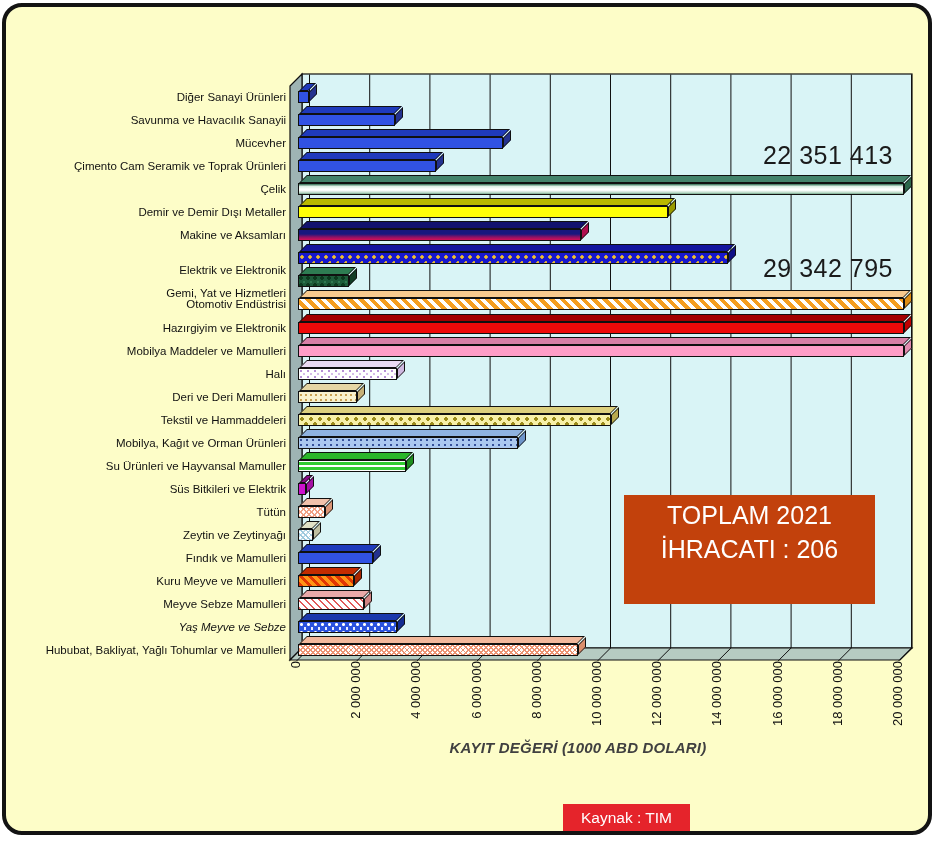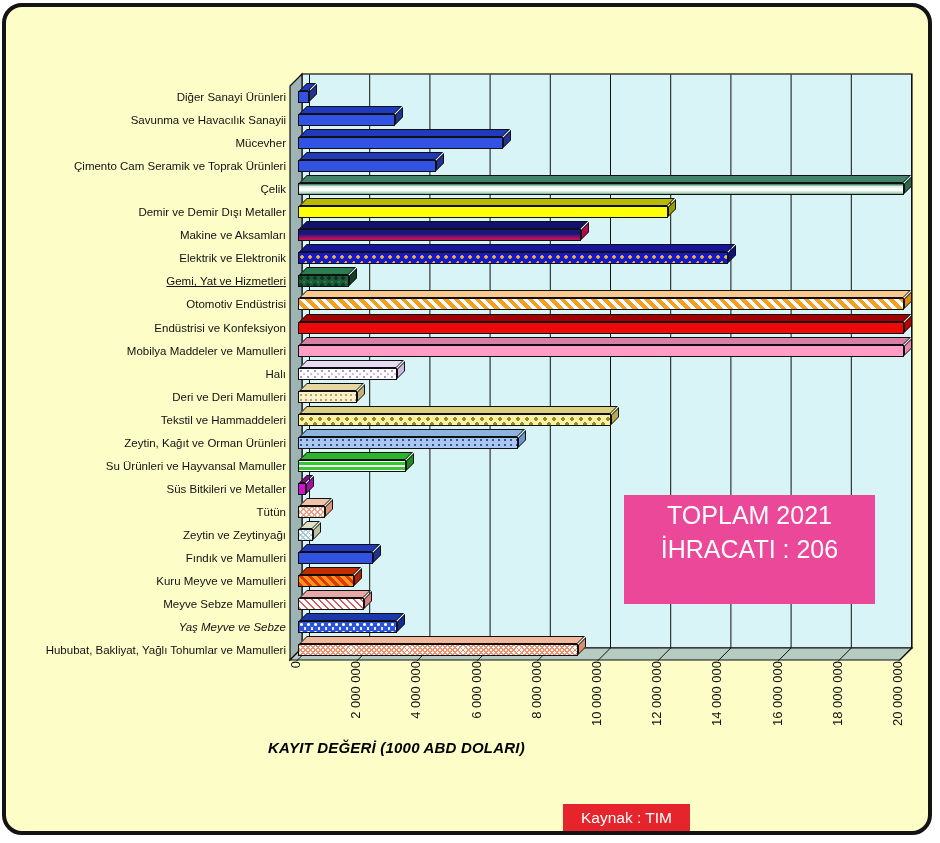--- a/index.html
+++ b/index.html
@@ -10,22 +10,22 @@
   #plot-svg{position:absolute;left:0;top:0;z-index:2;}
   #bars .bar{position:absolute;height:12px;border:1px solid #101010;box-sizing:border-box;z-index:5;}
   #bars .bar::before{content:"";position:absolute;left:4px;top:-9px;width:100%;height:8px;
       transform:skewX(-45deg);background:var(--top);border:1px solid #101010;box-sizing:border-box;}
   #bars .bar::after{content:"";position:absolute;right:-9px;top:-4px;width:8px;height:100%;
       transform:skewY(-45deg);background:var(--side);border:1px solid #101010;box-sizing:border-box;}
   .ylabel{position:absolute;left:18px;width:268px;height:14px;line-height:14px;text-align:right;
       font-size:11.5px;color:#111;white-space:nowrap;z-index:4;}
   .xtick{position:absolute;width:86px;height:15px;line-height:15px;text-align:right;font-size:13px;
       color:#111;transform:rotate(-90deg);transform-origin:100% 0;white-space:nowrap;z-index:4;}
-  #axis-title{position:absolute;left:268px;top:739px;width:620px;
-      font-size:15px;font-weight:bold;font-style:italic;color:#000000;z-index:4;letter-spacing:.2px;}
+  #axis-title{position:absolute;left:268px;top:739px;width:620px;text-align:center;
+      font-size:15px;font-weight:bold;font-style:italic;color:#404040;z-index:4;letter-spacing:.2px;}
   .ann{position:absolute;left:640px;width:253px;text-align:right;font-size:25px;color:#1A1A1A;
       white-space:nowrap;z-index:20;letter-spacing:.5px;}
   .ann-white{color:#FFFFFF;}
   #summary-box{position:absolute;left:624px;top:495px;width:251px;height:109px;z-index:25;
       text-align:center;padding-top:3px;box-sizing:border-box;}
   #summary-box div{font-size:25px;line-height:34px;}
   #source-box{position:absolute;left:563px;top:804px;width:127px;height:27px;line-height:27px;
       z-index:25;text-align:center;font-size:15.5px;}
   
   .s-blue{--top:#1F3ABC;--side:#24328F;background:#3152E3;}
@@ -115,31 +115,31 @@
   </svg>
 
   <div id="ylabels">
       <div class="ylabel" style="top: 90px;">Diğer Sanayi Ürünleri</div>
       <div class="ylabel" style="top: 113.05px;">Savunma ve Havacılık Sanayii</div>
       <div class="ylabel" style="top: 136.1px;">Mücevher</div>
       <div class="ylabel" style="top: 159.15px;">Çimento Cam Seramik ve Toprak Ürünleri</div>
       <div class="ylabel" style="top: 182.2px;">Çelik</div>
       <div class="ylabel" style="top: 205.25px;">Demir ve Demir Dışı Metaller</div>
       <div class="ylabel" style="top: 228.3px;">Makine ve Aksamları</div>
-      <div class="ylabel" style="top: 251px;">Elektrik ve Elektronik</div>
-      <div class="ylabel" style="top: 274px; text-decoration: underline;">Gemi, Yat ve Hizmetleri</div>
+      <div class="ylabel" style="top: 263px;">Elektrik ve Elektronik</div>
+      <div class="ylabel" style="top: 286px;">Gemi, Yat ve Hizmetleri</div>
       <div class="ylabel" style="top: 297.45px;">Otomotiv Endüstrisi</div>
-      <div class="ylabel" style="top: 320.5px;">Endüstrisi ve Konfeksiyon</div>
+      <div class="ylabel" style="top: 320.5px;">Hazırgiyim ve Elektronik</div>
       <div class="ylabel" style="top: 343.55px;">Mobilya Maddeler ve Mamulleri</div>
       <div class="ylabel" style="top: 366.6px;">Halı</div>
       <div class="ylabel" style="top: 389.65px;">Deri ve Deri Mamulleri</div>
       <div class="ylabel" style="top: 412.7px; text-align: right;">Tekstil ve Hammaddeleri</div>
-      <div class="ylabel" style="top: 435.75px;">Zeytin, Kağıt ve Orman Ürünleri</div>
+      <div class="ylabel" style="top: 435.75px;">Mobilya, Kağıt ve Orman Ürünleri</div>
       <div class="ylabel" style="top: 458.8px;">Su Ürünleri ve Hayvansal Mamuller</div>
-      <div class="ylabel" style="top: 481.85px;">Süs Bitkileri ve Metaller</div>
+      <div class="ylabel" style="top: 481.85px;">Süs Bitkileri ve Elektrik</div>
       <div class="ylabel" style="top: 504.9px;">Tütün</div>
       <div class="ylabel" style="top: 527.95px;">Zeytin ve Zeytinyağı</div>
       <div class="ylabel" style="top: 551px;">Fındık ve Mamulleri</div>
       <div class="ylabel" style="top: 574.05px;">Kuru Meyve ve Mamulleri</div>
       <div class="ylabel" style="top: 597.1px;">Meyve Sebze Mamulleri</div>
       <div class="ylabel" style="top: 620.15px; font-style: italic;">Yaş Meyve ve Sebze</div>
       <div class="ylabel" style="top: 643.2px;">Hububat, Bakliyat, Yağlı Tohumlar ve Mamulleri</div>
     </div>
   <div id="bars">
       <div class="bar s-blue" style="top: 91px; left: 298px; width: 10.535px;"></div>
@@ -177,20 +177,22 @@
       <div class="xtick" style="left: 503px; top: 661px;">10 000 000</div>
       <div class="xtick" style="left: 563.2px; top: 661px;">12 000 000</div>
       <div class="xtick" style="left: 623.4px; top: 661px;">14 000 000</div>
       <div class="xtick" style="left: 683.6px; top: 661px;">16 000 000</div>
       <div class="xtick" style="left: 743.8px; top: 661px;">18 000 000</div>
       <div class="xtick" style="left: 804px; top: 661px;">20 000 000</div>
     </div>
 
   <div id="axis-title">KAYIT DEĞERİ  (1000 ABD DOLARI)</div>
 
+  <div class="ann" style="top:141px">22 351 413</div>
+  <div class="ann" style="top:254px">29 342 795</div>
 
-  <div id="summary-box" style="background: #ec4899; color: rgb(255, 255, 255);">
+  <div id="summary-box" style="background: #c2410c; color: rgb(255, 255, 255);">
     <div>TOPLAM 2021</div>
     <div>İHRACATI : 206</div>
   </div>
 
   <div id="source-box" style="background: rgb(229, 36, 43); color: rgb(255, 255, 255);">Kaynak : TIM 2021</div>
 </div>
 
 </body></html>

